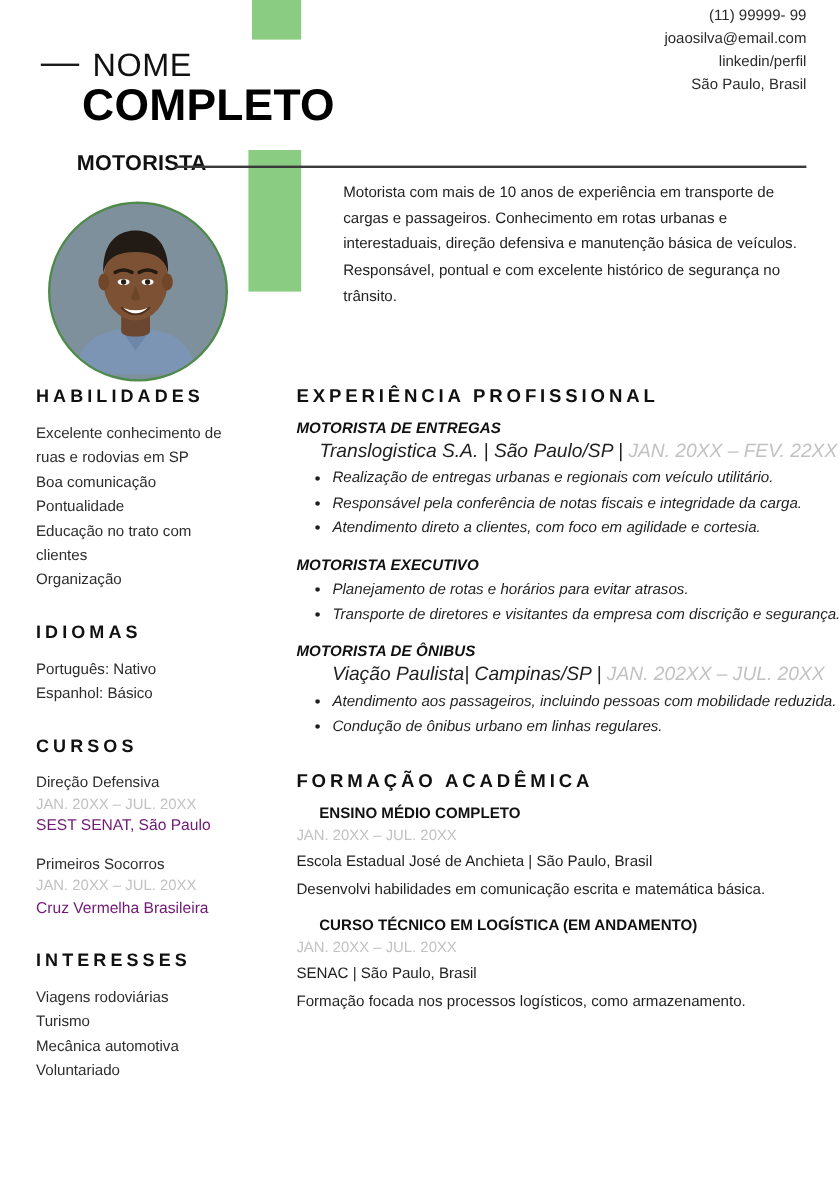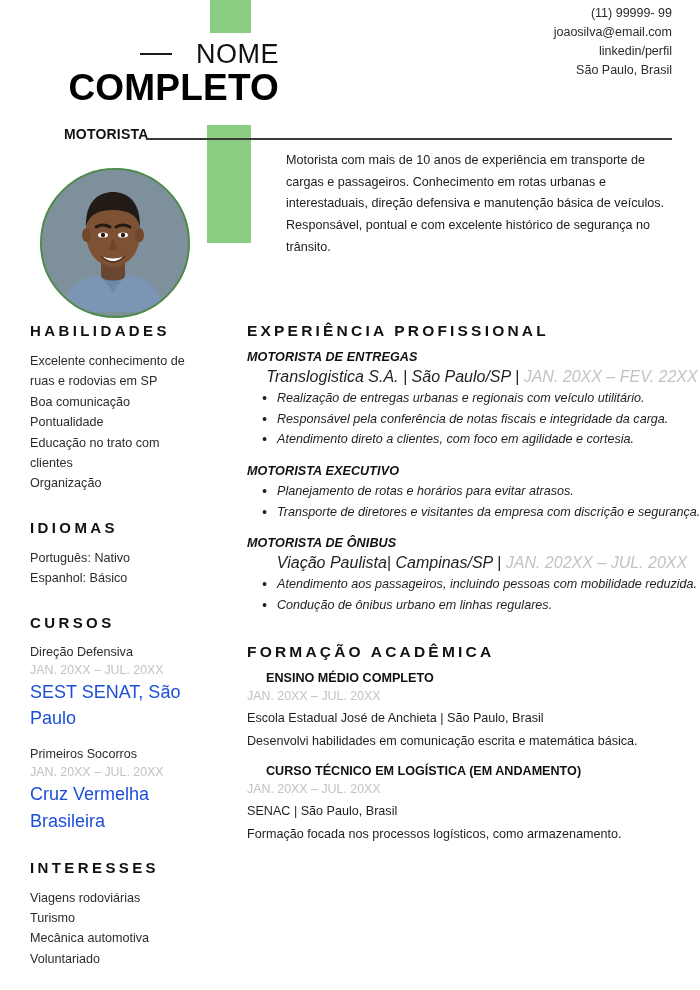--- a/index.html
+++ b/index.html
@@ -44,22 +44,22 @@
   .name-block {
     position: absolute;
     left: 34px;
     top: 40px;
     width: 245px;
     text-align: right;
   }
   .name-first-row {
     display: flex;
     align-items: center;
-    justify-content: flex-end;
-    gap: 24px;
+    justify-content: flex-start;
+    gap: 11px;
   }
   .name-dash {
     display: block;
     width: 32px;
     height: 2px;
     background: #1a1a1a;
   }
   .name-first {
     font-size: 27px;
     font-weight: 400;
@@ -92,21 +92,21 @@
     position: absolute;
     left: 0;
     top: 126px;
     width: 700px;
     height: 26px;
   }
   .role-label {
     position: absolute;
     left: 64px;
     top: 0px;
-    font-size: 14px;
+    font-size: 18px;
     font-weight: 700;
     letter-spacing: 0.2px;
     color: #111;
   }
   .role-rule {
     position: absolute;
     left: 146px;
     top: 12px;
     width: 526px;
     height: 1.6px;
@@ -178,22 +178,22 @@
     font-size: 12.6px;
     color: #2c2c2c;
     line-height: 1.45;
   }
   .course-date {
     font-size: 12.4px;
     color: #c2c2c2;
     line-height: 1.5;
   }
   .course-org {
-    font-size: 18px;
-    color: #1d4ed8;
+    font-size: 13px;
+    color: #701a75;
     line-height: 1.45;
   }
 
   
   .job { margin-bottom: 14px; font-style: italic; }
   .job-title {
     font-size: 12.6px;
     font-weight: 700;
     color: #111;
     letter-spacing: 0.1px;

